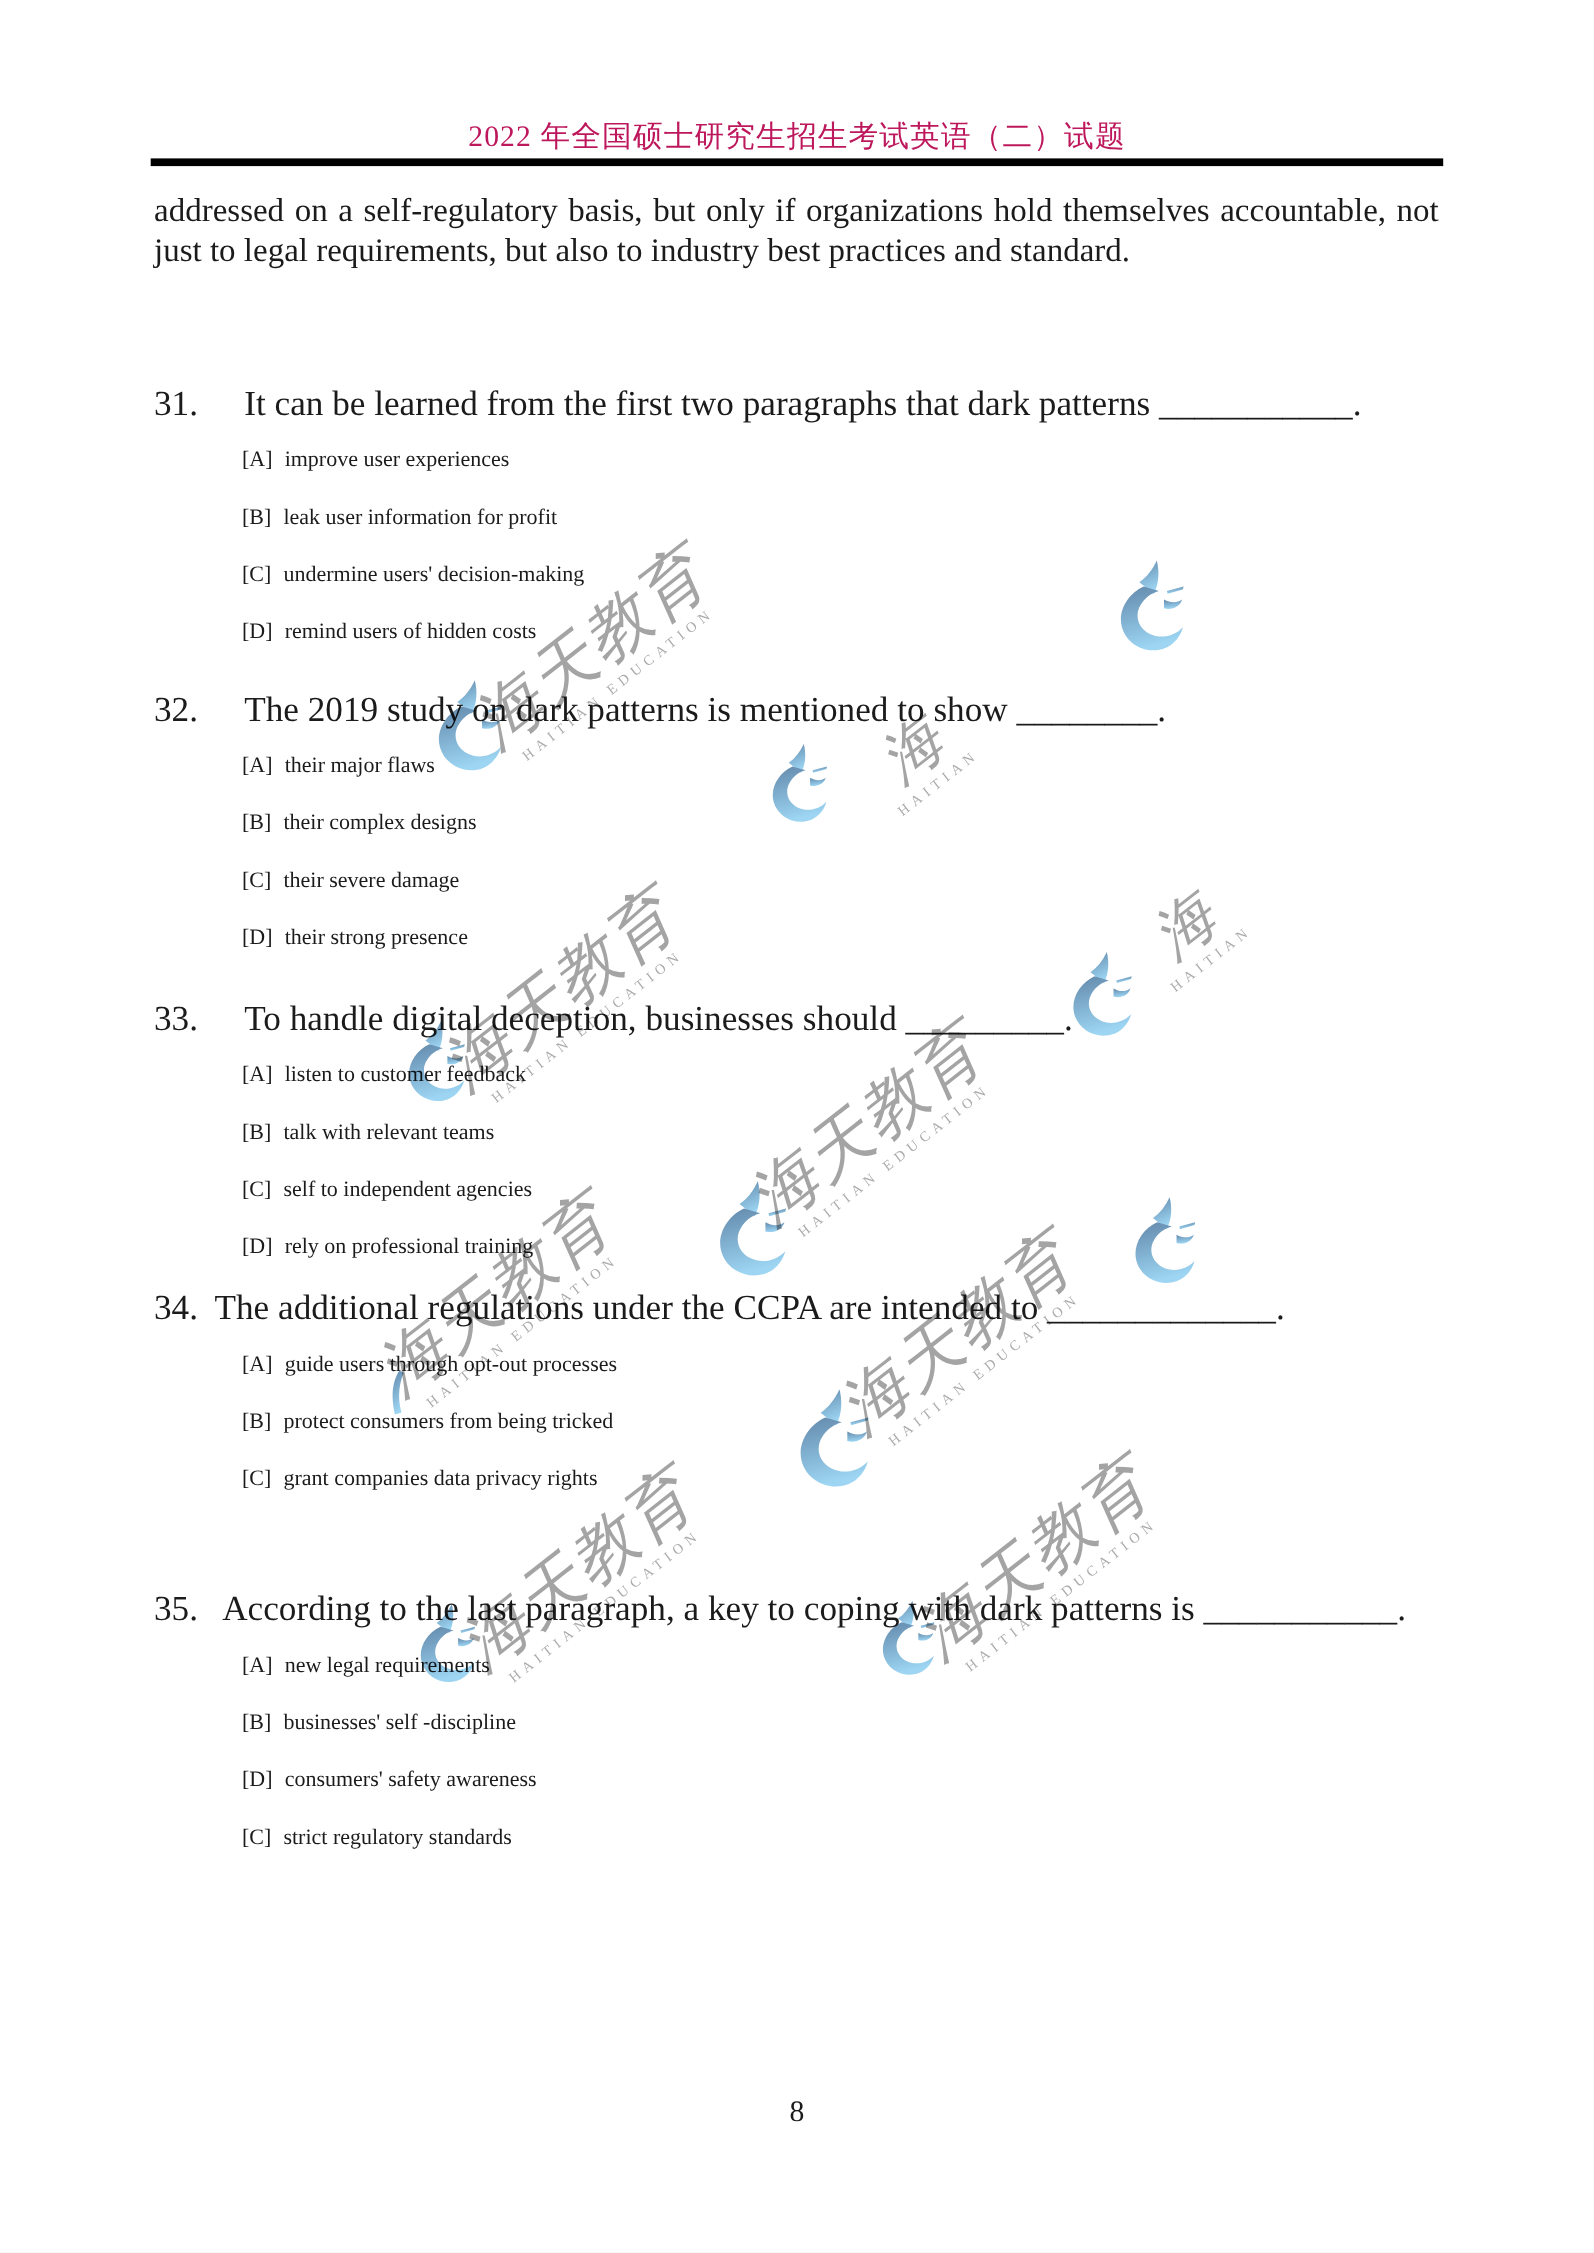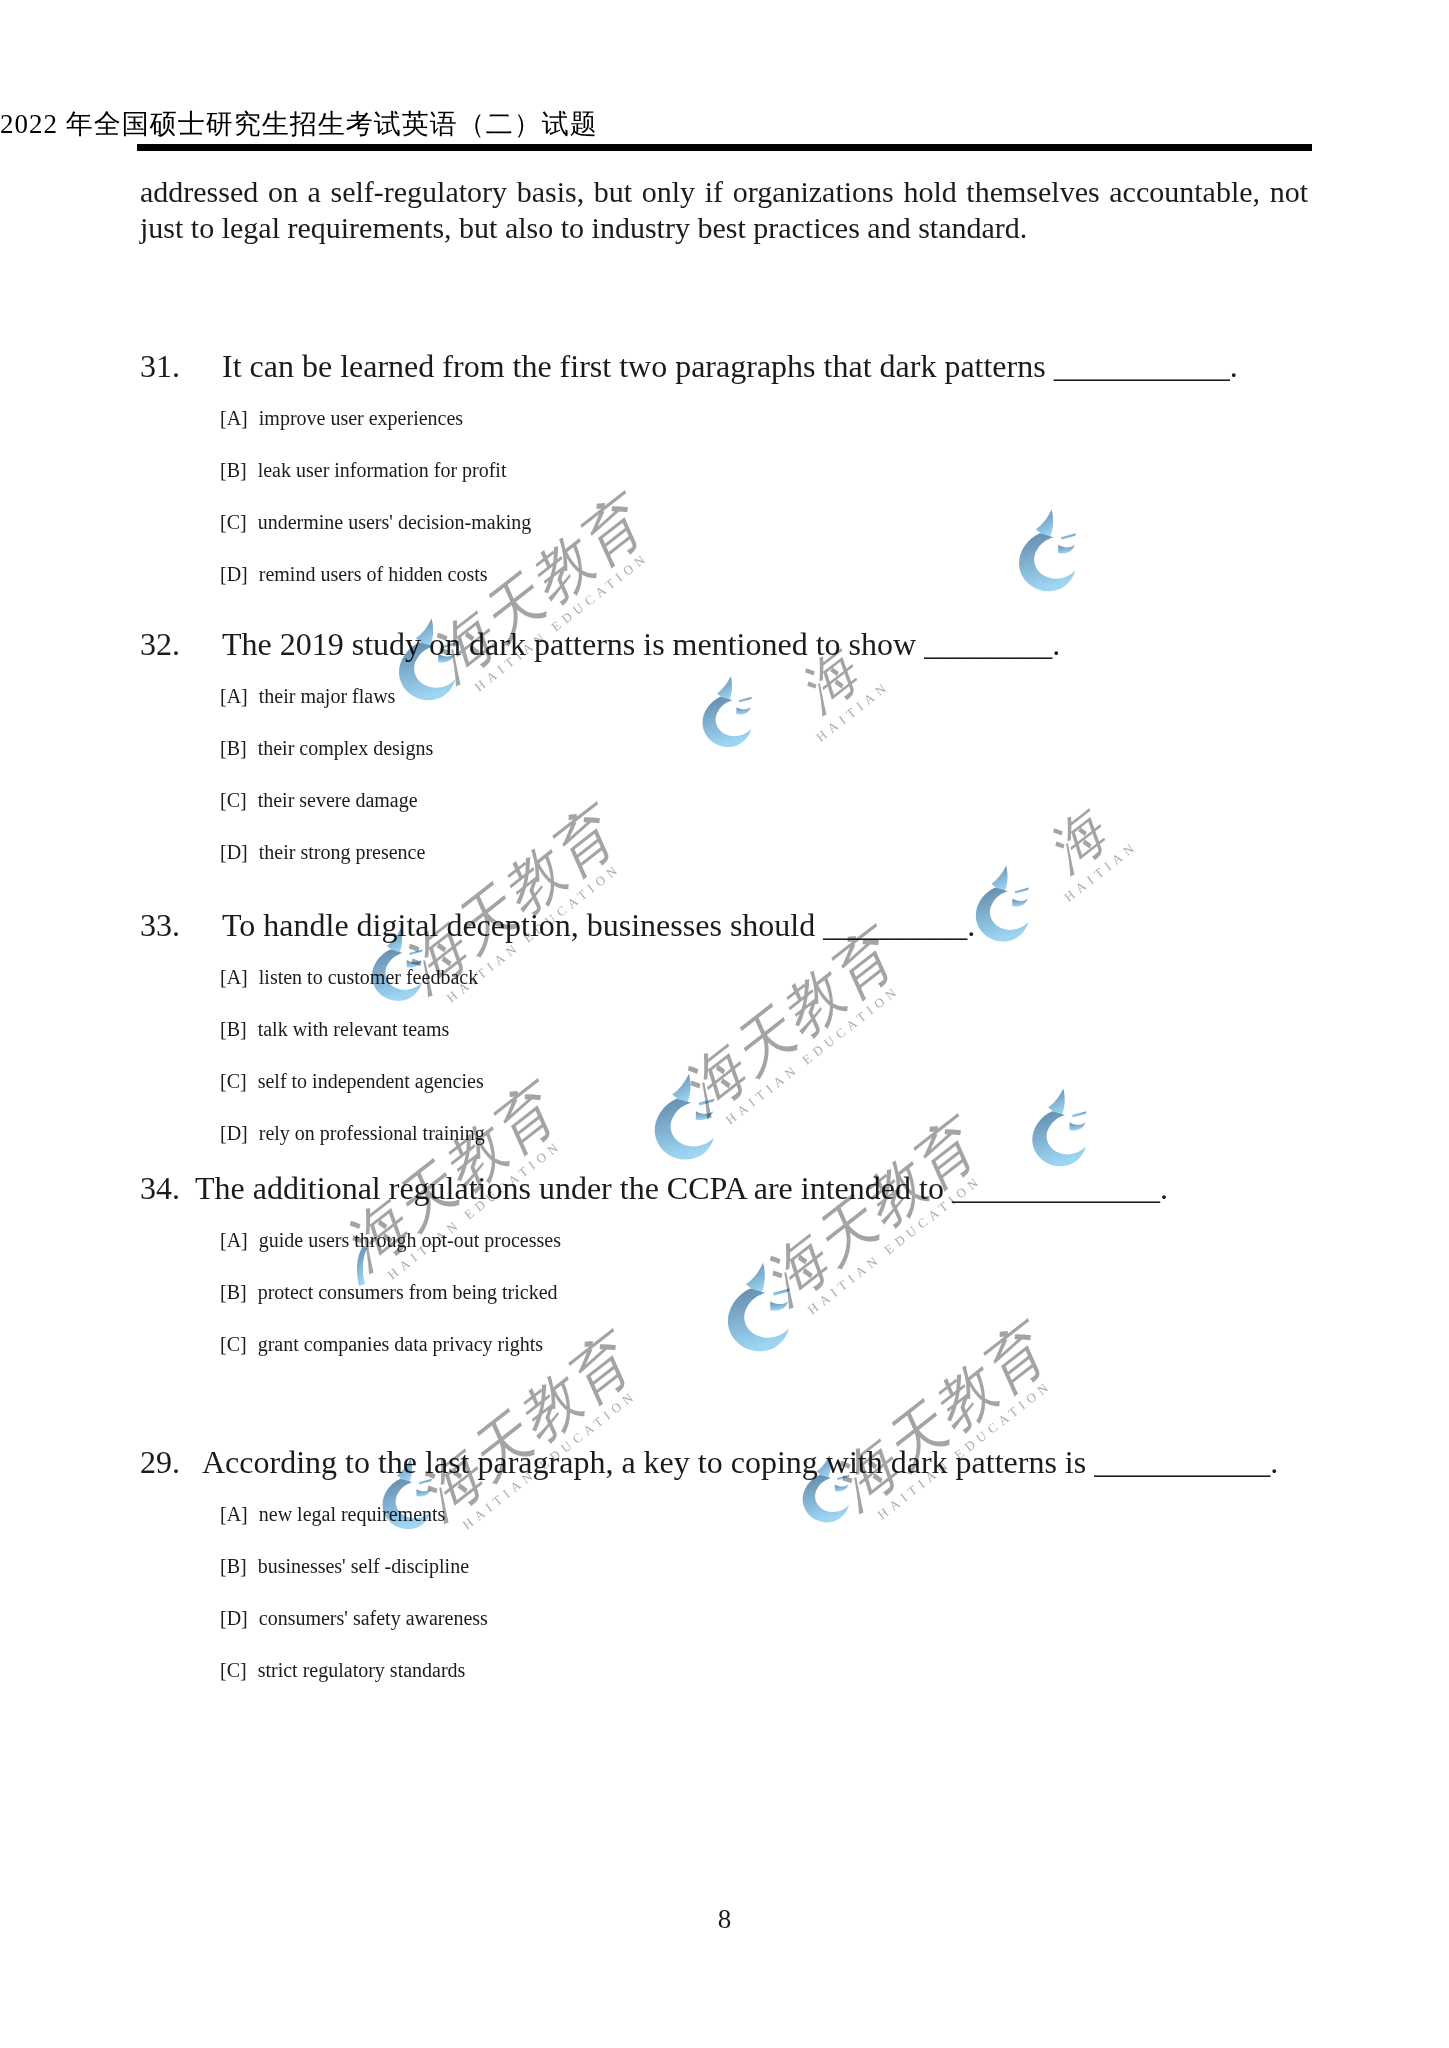--- a/index.html
+++ b/index.html
@@ -7,21 +7,21 @@
     position:relative;
     width:1449px;height:2048px;
     background:#ffffff;
     font-family:"Liberation Serif","DejaVu Serif",serif;
     color:#1b1b1b;
     overflow:hidden;
   }
   
   .hdr-title{
     position:absolute;top:106px;left:0;width:100%;
-    font-size:27px;letter-spacing:1px;color:#000000;
+    text-align:center;font-size:27px;letter-spacing:1px;color:#be185d;
     white-space:nowrap;
   }
   .hdr-rule{
     position:absolute;left:137px;top:144px;width:1175px;height:7px;
     background:#000;
   }
   
   .para{
     position:absolute;left:140px;top:174px;width:1168px;
     font-size:30px;line-height:36px;
@@ -104,21 +104,21 @@
     <div class="qline">
       <span class="qnum">34.</span><span class="qtext">The additional regulations under the CCPA are intended to _____________.</span>
     </div>
     <div class="opt"><span class="optlabel">[A]</span><span class="opttext">guide users through opt-out processes</span></div>
     <div class="opt"><span class="optlabel">[B]</span><span class="opttext">protect consumers from being tricked</span></div>
     <div class="opt"><span class="optlabel">[C]</span><span class="opttext">grant companies data privacy rights</span></div>
   </section>
 
   <section class="q q35" style="top:1436px">
     <div class="qline">
-      <span class="qnum">29.</span><span class="qtext">According to the last paragraph, a key to coping with dark patterns is ___________.</span>
+      <span class="qnum">35.</span><span class="qtext">According to the last paragraph, a key to coping with dark patterns is ___________.</span>
     </div>
     <div class="opt"><span class="optlabel">[A]</span><span class="opttext">new legal requirements</span></div>
     <div class="opt"><span class="optlabel">[B]</span><span class="opttext">businesses' self -discipline</span></div>
     <div class="opt"><span class="optlabel">[D]</span><span class="opttext">consumers' safety awareness</span></div>
     <div class="opt"><span class="optlabel">[C]</span><span class="opttext">strict regulatory standards</span></div>
   </section>
 
   <div class="pageno">8</div>
 
   <div class="wm-layer">

